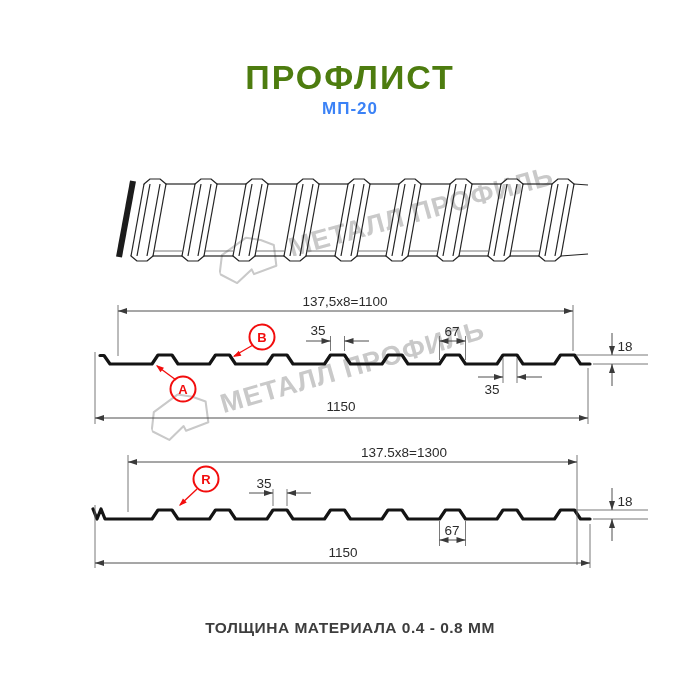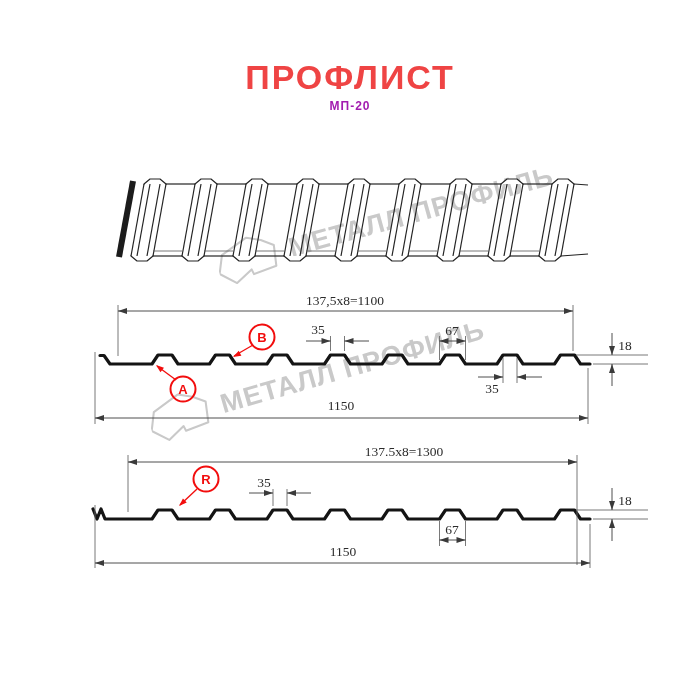--- a/index.html
+++ b/index.html
@@ -1,36 +1,36 @@
 <!DOCTYPE html>
 <html><head>
 <meta charset="utf-8">
 <style>
   html,body{margin:0;padding:0;background:#fff;}
   #page{position:relative;width:700px;height:700px;background:#fff;overflow:hidden;
         font-family:"Liberation Sans",sans-serif;}
   
   .title{position:absolute;left:0;top:58px;width:700px;text-align:center;
-         font-size:34px;font-weight:bold;letter-spacing:2px;color:#ef4444;z-index:3;}
+         font-size:34px;font-weight:bold;letter-spacing:2px;color:#4d7c0f;z-index:3;}
   .subtitle{position:absolute;left:0;top:99px;width:700px;text-align:center;
-         font-size:12px;font-weight:bold;letter-spacing:1px;color:#a21caf;z-index:3;}
+         font-size:17px;font-weight:bold;letter-spacing:1px;color:#3b82f6;z-index:3;}
   
   .footer{position:absolute;left:0;top:619px;width:700px;text-align:center;
          font-size:15.5px;font-weight:bold;letter-spacing:.5px;color:#3d3d3d;z-index:3;}
   
   .wm{position:absolute;display:flex;align-items:center;gap:12px;z-index:1;
       transform-origin:0 50%;pointer-events:none;}
   .wm .wmtext{font-size:27px;font-weight:bold;color:#c9c9c9;letter-spacing:1px;white-space:nowrap;}
   #wm1{left:218px;top:245px;transform:rotate(-15.5deg);}
   #wm2{left:150px;top:402px;transform:rotate(-16deg);}
   
   #draw{position:absolute;left:0;top:0;z-index:2;}
   
   .dim{position:absolute;transform:translate(-50%,-50%);font-size:13.5px;color:#2b2b2b;
-       white-space:nowrap;z-index:3;background:transparent;font-family:Liberation Serif, serif;}
+       white-space:nowrap;z-index:3;background:transparent;}
   
   .marker{position:absolute;width:23px;height:23px;border:2.4px solid #f20d0d;border-radius:50%;
           color:#f20d0d;font-size:13px;font-weight:bold;display:flex;align-items:center;
           justify-content:center;transform:translate(-50%,-50%);z-index:4;background:transparent;}
 </style>
 </head>
 <body>
 
 <div id="page">
 
@@ -213,13 +213,14 @@
   <div class="dim" style="left:404px;top:452px;">137.5x8=1300</div>
   <div class="dim" style="left:264px;top:483px;">35</div>
   <div class="dim" style="left:452px;top:530px;">67</div>
   <div class="dim" style="left:625px;top:501px;">18</div>
   <div class="dim" style="left:343px;top:552px;">1150</div>
 
   <div class="marker" style="left:183px;top:389px;">A</div>
   <div class="marker" style="left:262px;top:337px;">B</div>
   <div class="marker" style="left:206px;top:479px;">R</div>
 
+  <div class="footer">ТОЛЩИНА МАТЕРИАЛА 0.4 - 0.8 ММ</div>
 </div>
 
 </body></html>

